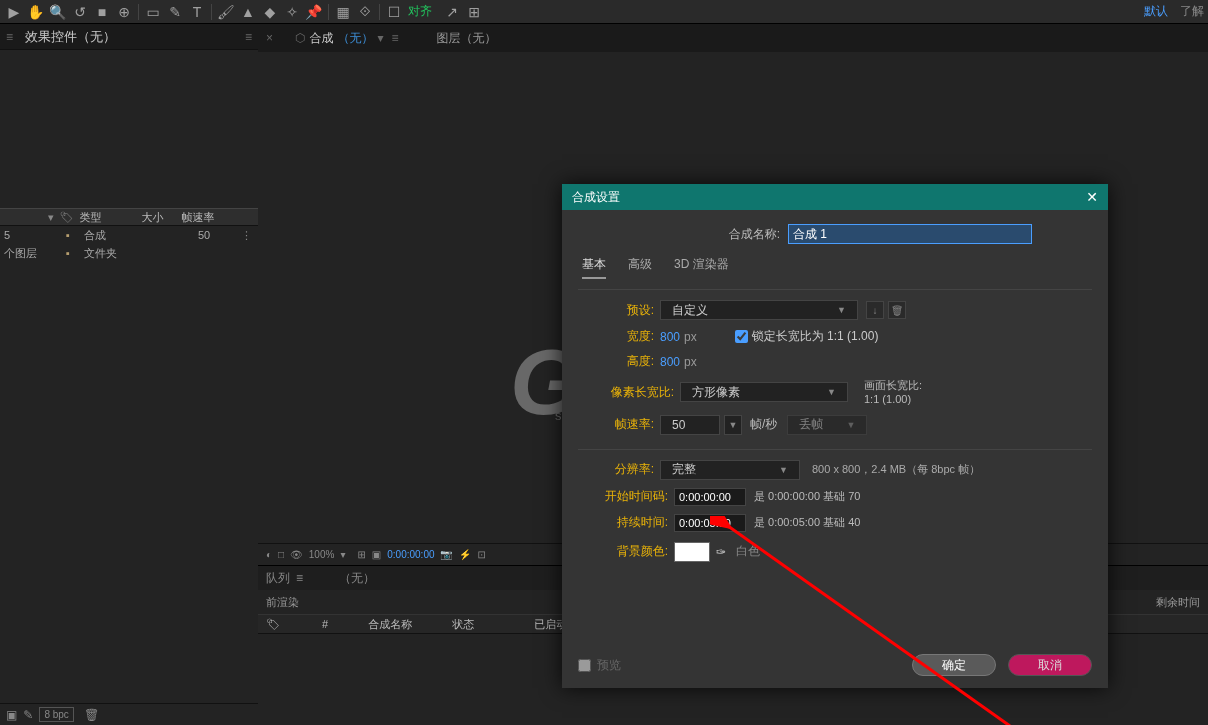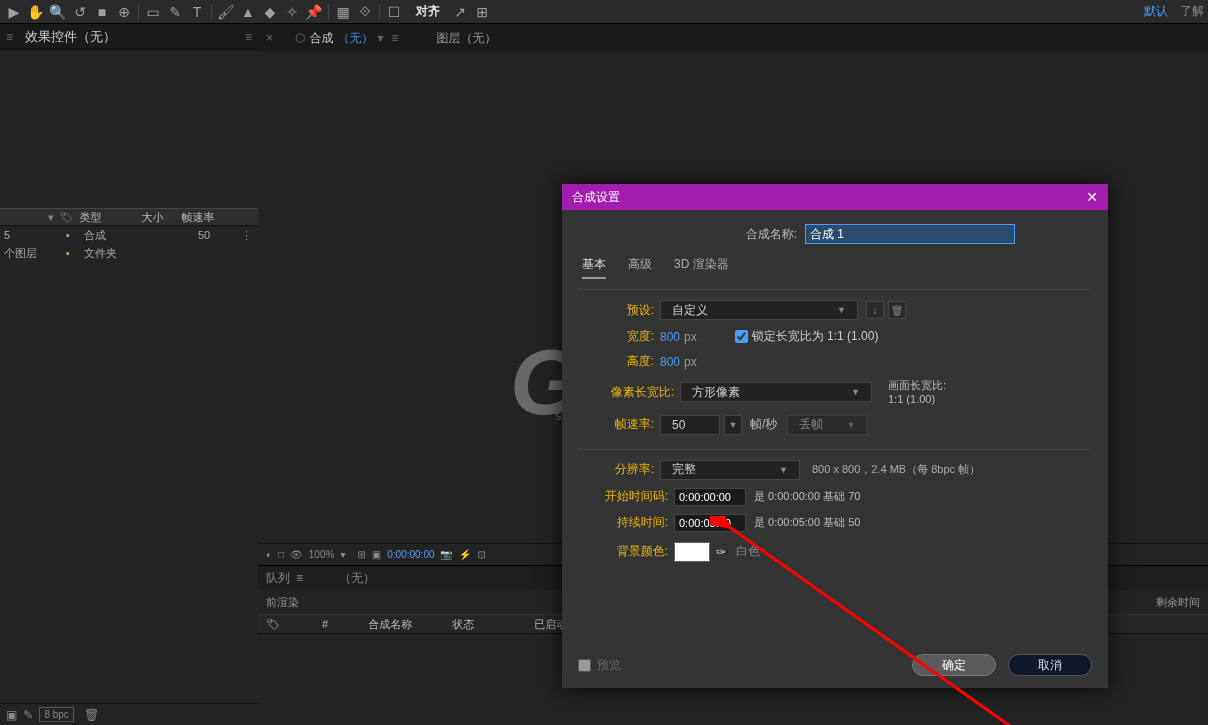--- a/index.html
+++ b/index.html
@@ -55,48 +55,48 @@
     .rq-headers { height: 20px; background: #262626; display: flex; align-items: center; font-size: 11px; color: #bbb; border-top: 1px solid #333; border-bottom: 1px solid #111; gap: 40px; padding-left: 8px; }
     .rq-headers span:first-child { width: 16px; }
 
     
     .watermark { position: absolute; left: 510px; top: 330px; font-size: 74px; font-weight: bold; font-style: italic; color: rgba(150,150,150,0.6); font-family: Georgia, serif; pointer-events: none; display: flex; align-items: baseline; }
     .watermark .big { font-size: 92px; }
     .watermark-sub { position: absolute; left: 555px; top: 408px; font-size: 13px; color: rgba(150,150,150,0.6); pointer-events: none; letter-spacing: 2px; }
 
     
     .dialog-mask { position: absolute; left: 562px; top: 184px; width: 546px; height: 504px; box-shadow: 0 0 20px rgba(0,0,0,0.8); background: #343434; }
-    .dialog-title { height: 26px; background: #a21caf; color: #fff; display: flex; align-items: center; padding: 0 10px; font-size: 12px; justify-content: space-between; }
+    .dialog-title { height: 26px; background: #0f766e; color: #fff; display: flex; align-items: center; padding: 0 10px; font-size: 12px; justify-content: space-between; }
     .dialog-close { cursor: pointer; font-size: 14px; }
     .dialog-body { padding: 14px 16px 12px; height: calc(100% - 26px); display: flex; flex-direction: column; }
 
     .field-row { display: flex; align-items: center; margin-bottom: 8px; font-size: 12px; color: #ccc; }
     .field-label { text-align: right; margin-right: 8px; color: #bbb; }
     .comp-name-label { width: 142px; }
-    .comp-name-input { width: 210px; height: 20px; background: #2a4b6e; border: 1px solid #4a9eff; color: #fff; padding: 0 4px; font-size: 12px; }
+    .comp-name-input { width: 244px; height: 20px; background: #2a4b6e; border: 1px solid #4a9eff; color: #fff; padding: 0 4px; font-size: 12px; }
 
     .dlg-tabs { display: flex; gap: 22px; margin: 4px 4px 10px; font-size: 12px; color: #aaa; }
     .dlg-tab { cursor: pointer; padding-bottom: 4px; }
     .dlg-tab.active { color: #ddd; border-bottom: 2px solid #999; }
 
     .settings-group { border-top: 1px solid #444; padding-top: 10px; }
     .settings-row { display: flex; align-items: center; margin-bottom: 8px; font-size: 12px; }
     .slabel { width: 76px; text-align: right; margin-right: 6px; color: #eab308; }
     .dropdown { background: #222; border: 1px solid #444; color: #ccc; height: 20px; padding: 0 11px; font-size: 12px; display: flex; align-items: center; justify-content: space-between; }
     .dropdown-arrow { font-size: 9px; color: #888; }
     .preset-dd { width: 198px; }
     .preset-icons { margin-left: 8px; display: flex; gap: 4px; }
     .preset-icon-btn { width: 18px; height: 18px; background: #2a2a2a; border: 1px solid #444; display: flex; align-items: center; justify-content: center; font-size: 10px; color: #888; }
     .num-link { color: #4a9eff; }
     .px-unit { color: #999; margin-left: 4px; }
 
     .lock-ratio { display: flex; align-items: center; gap: 4px; margin-left: 38px; color: #ccc; }
     .lock-ratio input { accent-color: #4a9eff; }
 
-    .par-dd { width: 192px; gap: 31px; }
+    .par-dd { width: 168px; gap: 31px; }
     .aspect-info { font-size: 11px; color: #bbb; margin-left: 16px; line-height: 1.3; }
 
     .fps-dd { width: 60px; }
     .fps-arrow-box { width: 18px; height: 20px; background: #222; border: 1px solid #444; margin-left: 4px; display: flex; align-items: center; justify-content: center; }
     .fps-units { margin-left: 8px; color: #bbb; }
     .drop-dd { width: 80px; margin-left: 10px; }
 
     .res-dd { width: 140px; }
     .res-info { margin-left: 12px; font-size: 11px; color: #aaa; }
 
@@ -104,21 +104,21 @@
     .time-suffix { margin-left: 8px; color: #bbb; font-size: 11px; }
 
     .bg-swatch { width: 36px; height: 20px; background: #fff; border: 1px solid #666; }
     .eyedrop { margin-left: 6px; color: #ccc; cursor: pointer; }
     .bg-label-after { margin-left: 10px; color: #888; }
 
     .dialog-footer { margin-top: auto; display: flex; justify-content: space-between; align-items: center; padding-top: 14px; }
     .preview-check { display: flex; align-items: center; gap: 6px; color: #666; }
     .preview-check input { opacity: 0.5; }
     .dlg-buttons { display: flex; gap: 12px; }
-    .dlg-btn { width: 84px; height: 22px; border: 1px solid #555; border-radius: 11px; background: #0f172a; color: #ddd; font-size: 12px; cursor: pointer; display: flex; align-items: center; justify-content: center; }
+    .dlg-btn { width: 84px; height: 22px; border: 1px solid #555; border-radius: 11px; background: #be185d; color: #ddd; font-size: 12px; cursor: pointer; display: flex; align-items: center; justify-content: center; }
     .dlg-btn.primary { background: #5a5a5a; border-color: #777; color: #fff; }
 
     
     .red-arrow { position: absolute; left: 710px; top: 516px; pointer-events: none; }
 
   </style>
 </head>
 <body>
 
 <div class="toolbar">
@@ -136,21 +136,21 @@
   <div class="toolbar-icon">🖌</div>
   <div class="toolbar-icon">▲</div>
   <div class="toolbar-icon">◆</div>
   <div class="toolbar-icon">✧</div>
   <div class="toolbar-icon">📌</div>
   <div class="toolbar-sep"></div>
   <div class="toolbar-icon">▦</div>
   <div class="toolbar-icon">⟐</div>
   <div class="toolbar-sep"></div>
   <div class="toolbar-icon">☐</div>
-  <span style="margin-left:10px;color:#e5e5e5;font-weight:bold;">对齐</span>
+  <span style="margin-left:2px;color:#22c55e;">对齐</span>
   <div class="toolbar-icon" style="margin-left:8px;">↗</div>
   <div class="toolbar-icon">⊞</div>
   <div class="toolbar-right">
     <span class="workspace-label">默认</span>
     <span>了解</span>
   </div>
 </div>
 
 <div class="main">
   <div class="left-col">
@@ -340,21 +340,21 @@
 
       <div class="settings-row">
         <span class="slabel" style="width:90px;">开始时间码:</span>
         <div class="time-input">0:00:00:00</div>
         <span class="time-suffix">是 0:00:00:00  基础 70</span>
       </div>
 
       <div class="settings-row">
         <span class="slabel" style="width:90px;">持续时间:</span>
         <div class="time-input">0:00:05:00</div>
-        <span class="time-suffix">是 0:00:05:00  基础 50</span>
+        <span class="time-suffix">是 0:00:05:00  基础 40</span>
       </div>
 
       <div class="settings-row" style="margin-top:10px;">
         <span class="slabel" style="width:90px;">背景颜色:</span>
         <div class="bg-swatch"></div>
         <span class="eyedrop">✑</span>
         <span class="bg-label-after">白色</span>
       </div>
     </div>
 

